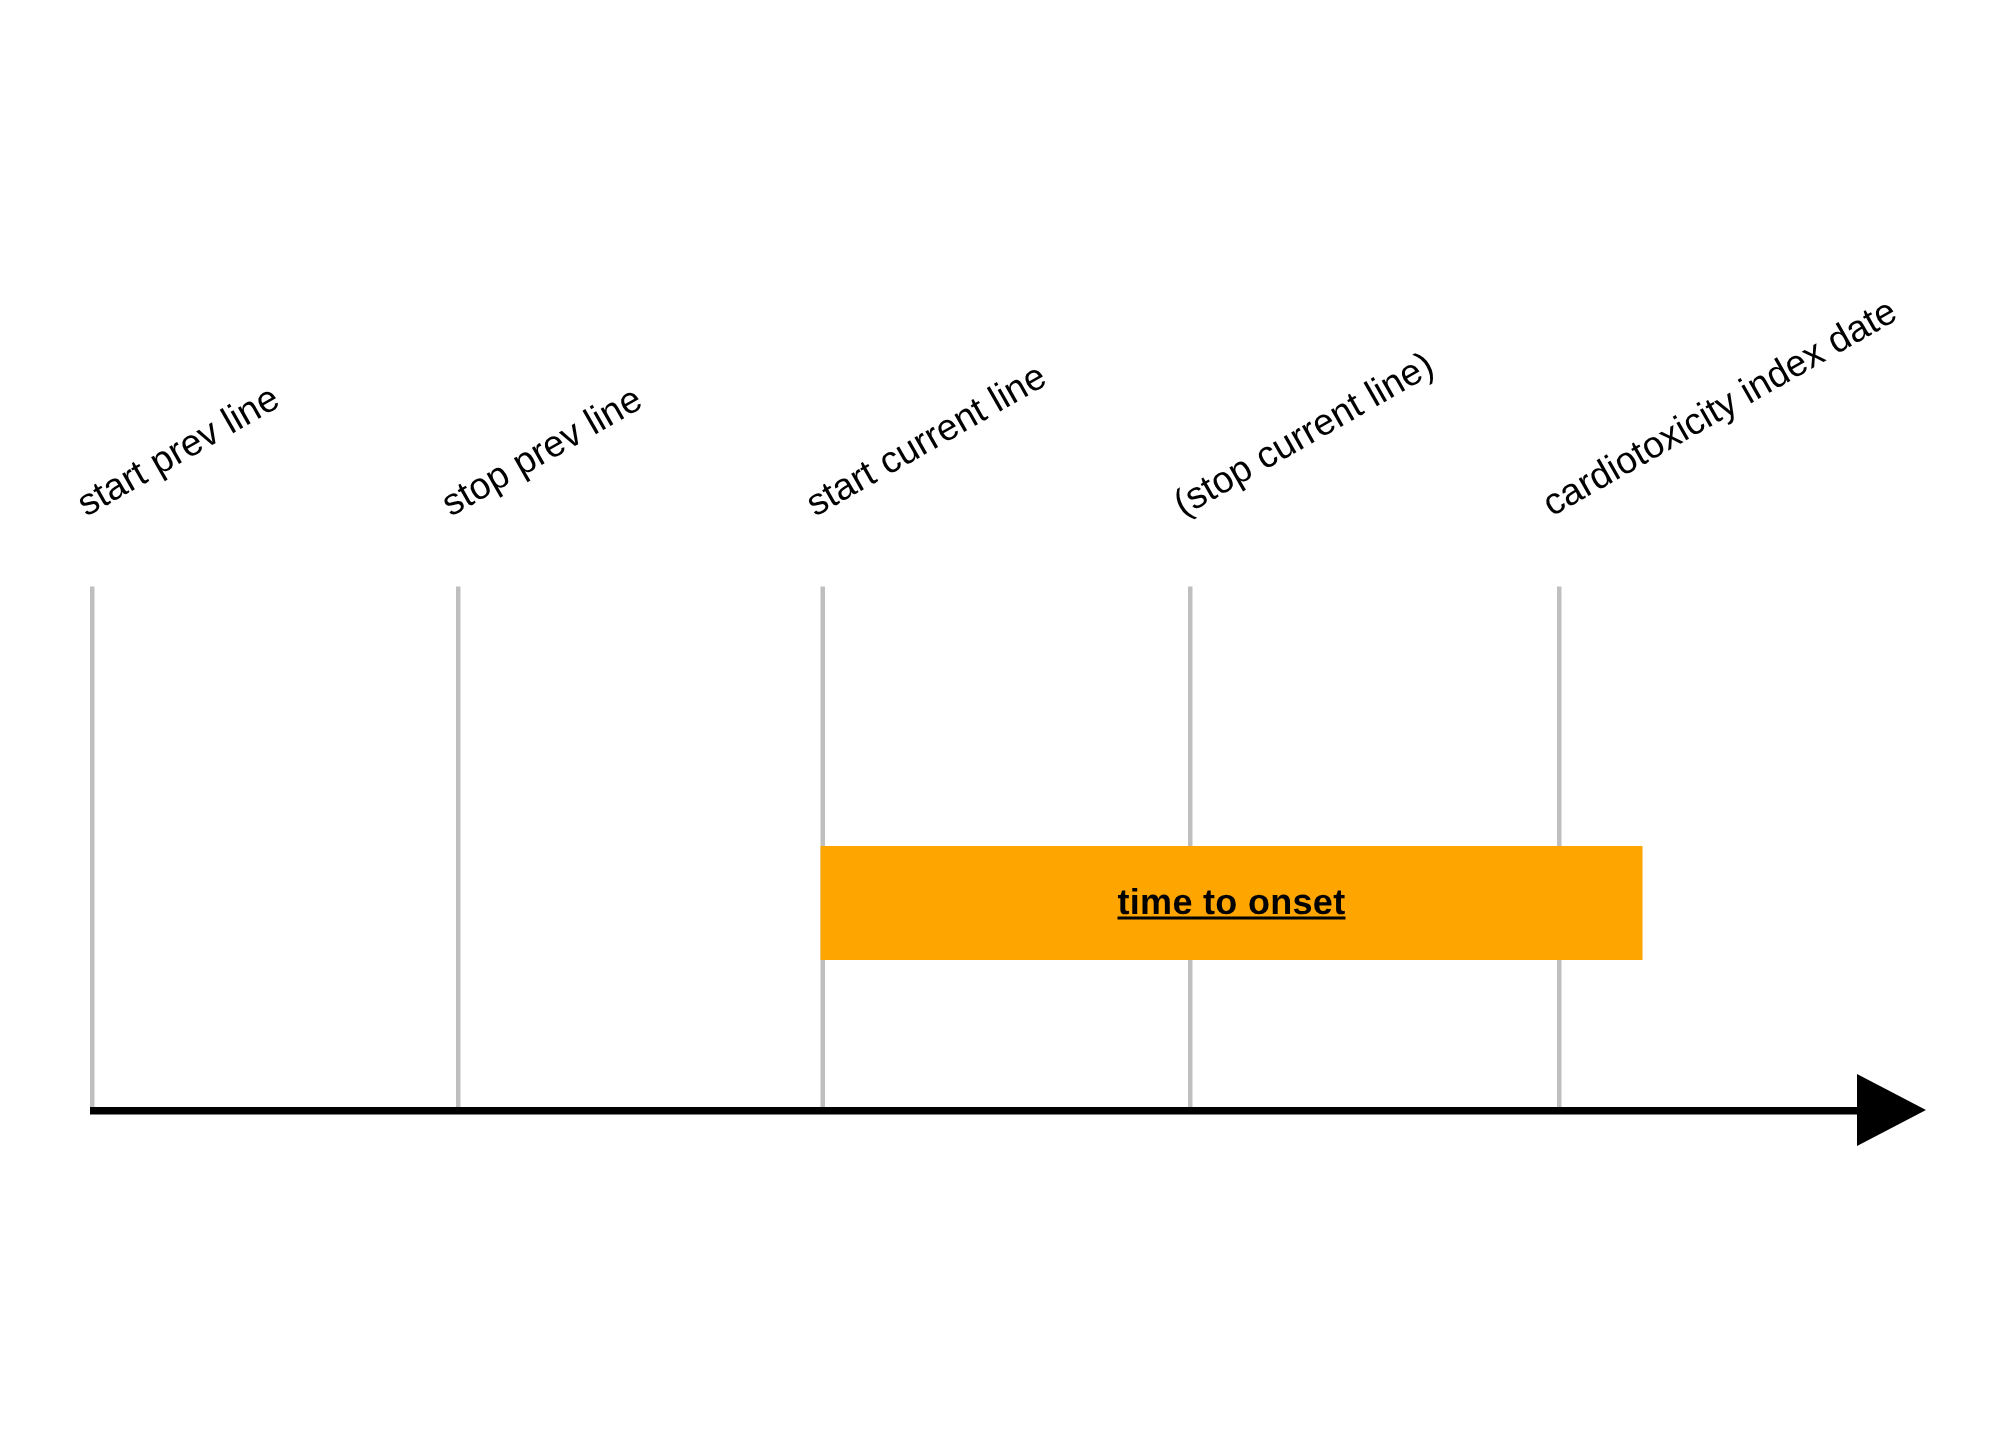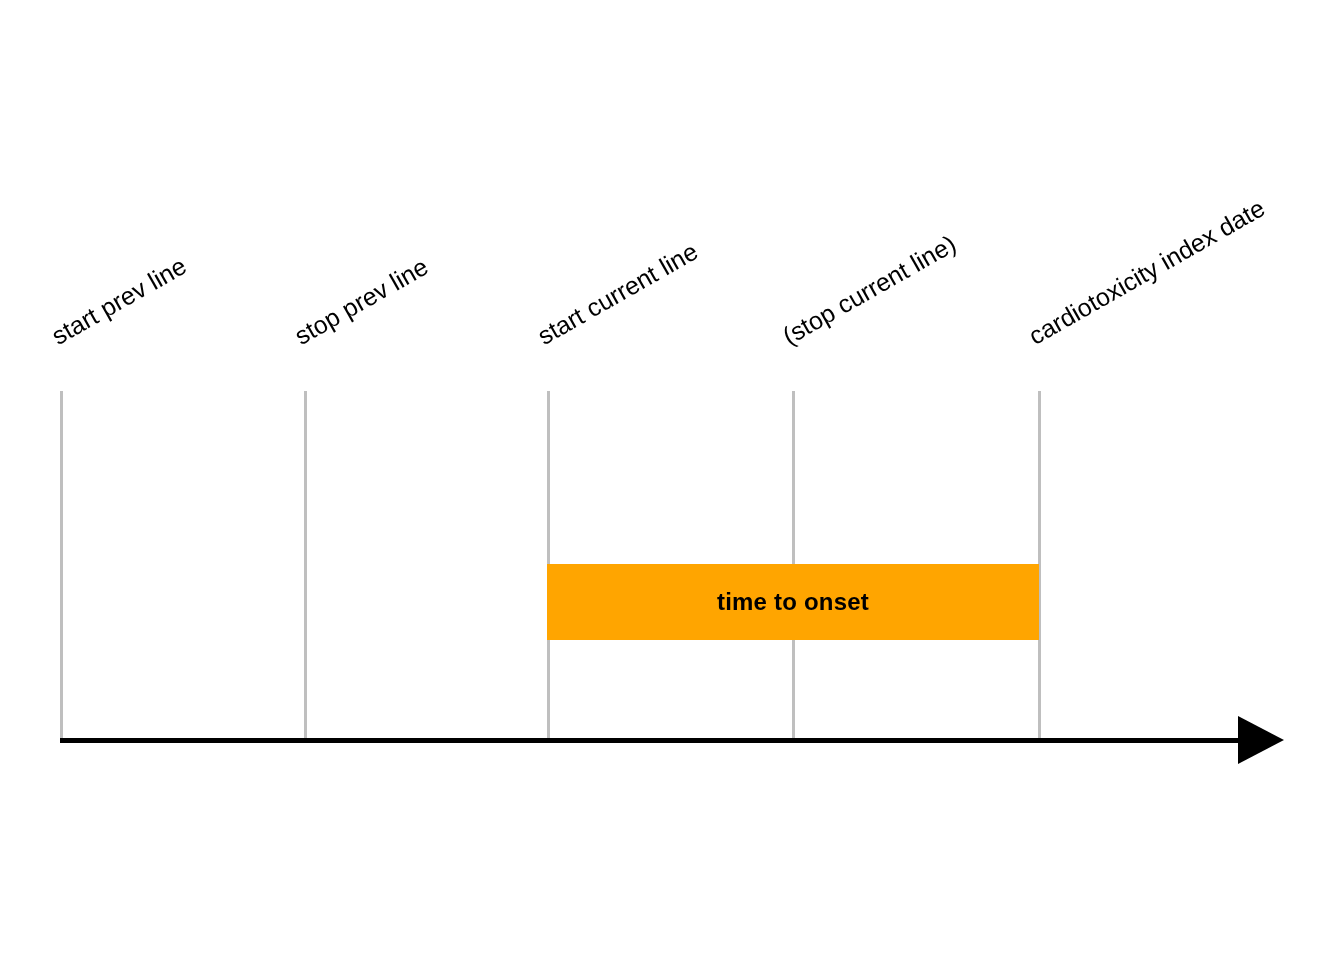--- a/index.html
+++ b/index.html
@@ -92,20 +92,20 @@
   <div class="event-label" style="left:791px; top:324px;">(stop current line)</div>
 
   <div class="event-label" style="left:1037px; top:324px;">cardiotoxicity index date</div>
 
   <div class="gridline" style="left:60px;"></div>
   <div class="gridline" style="left:304px;"></div>
   <div class="gridline" style="left:547px;"></div>
   <div class="gridline" style="left:792px;"></div>
   <div class="gridline" style="left:1038px;"></div>
 
-  <div class="duration-bar" style="left:547px; top:564px; width:492px; height:76px;">
+  <div class="duration-bar" style="left:547px; top:564px; width:548px; height:76px;text-decoration:underline;">
     <span class="duration-bar-label">time to onset</span>
   </div>
 
   <div class="axis-line"></div>
   <div class="axis-arrow"></div>
 
 </div>
 
 </body></html>

